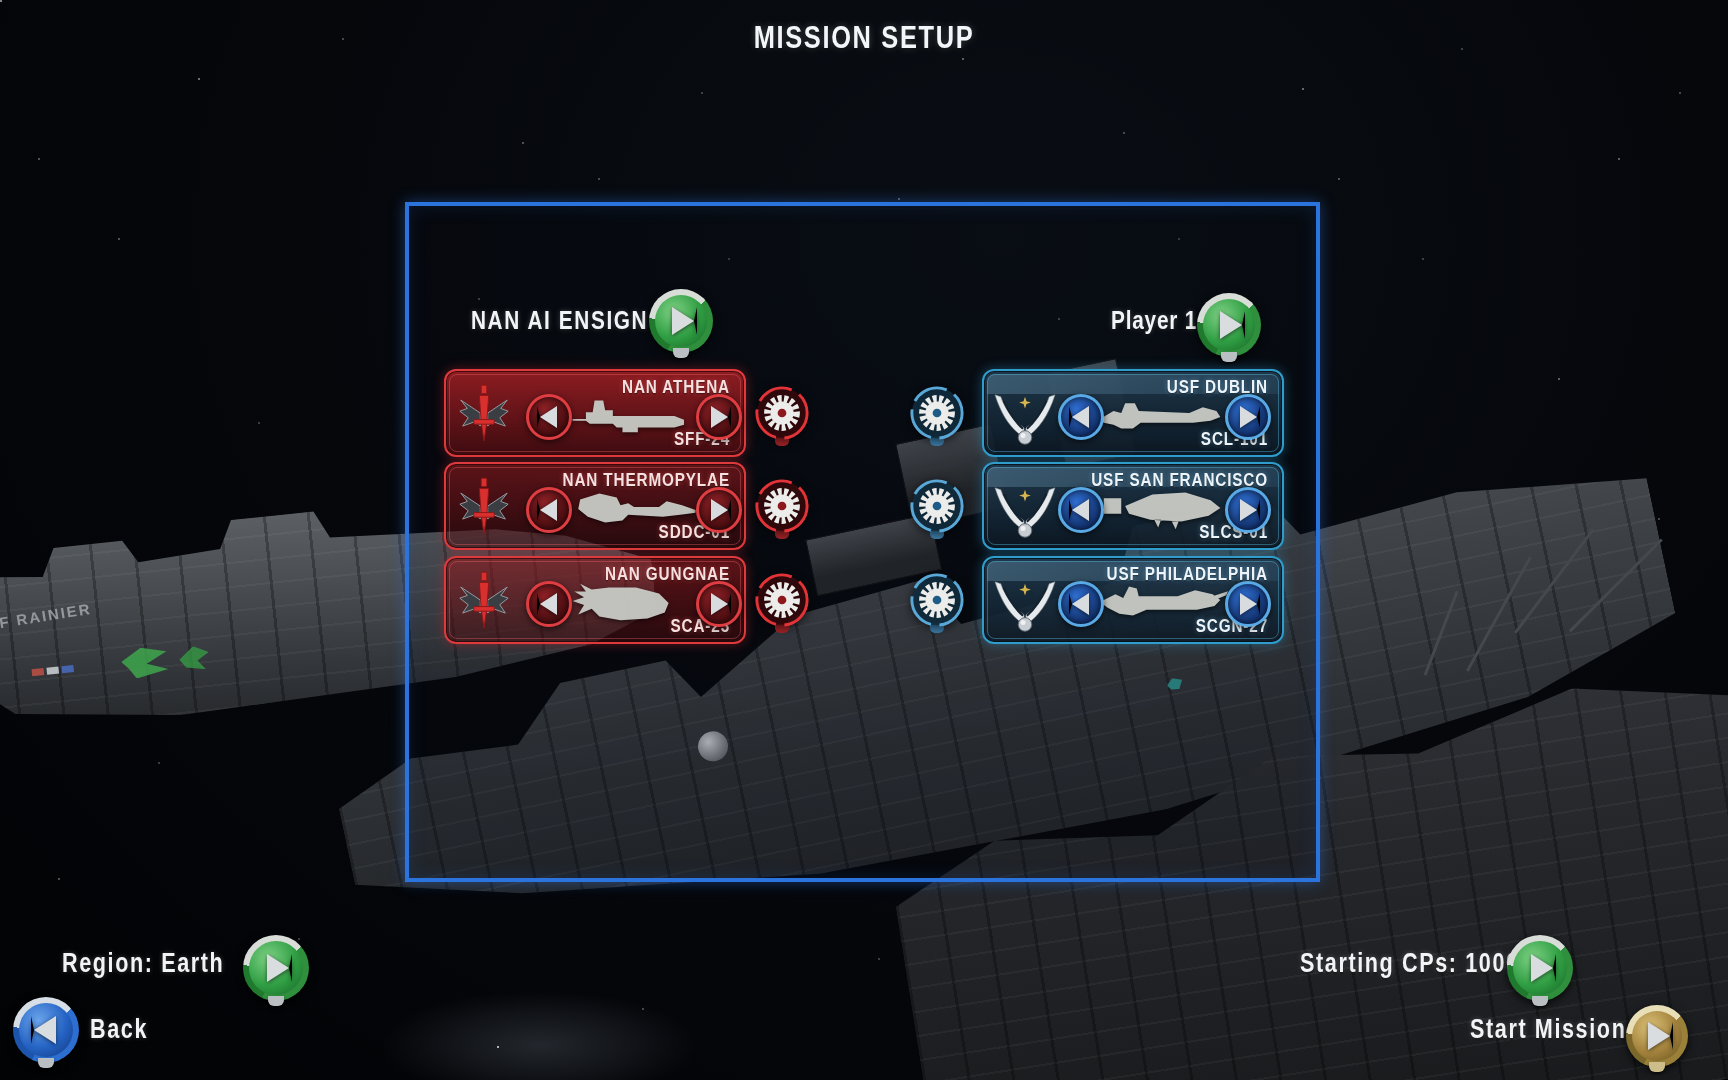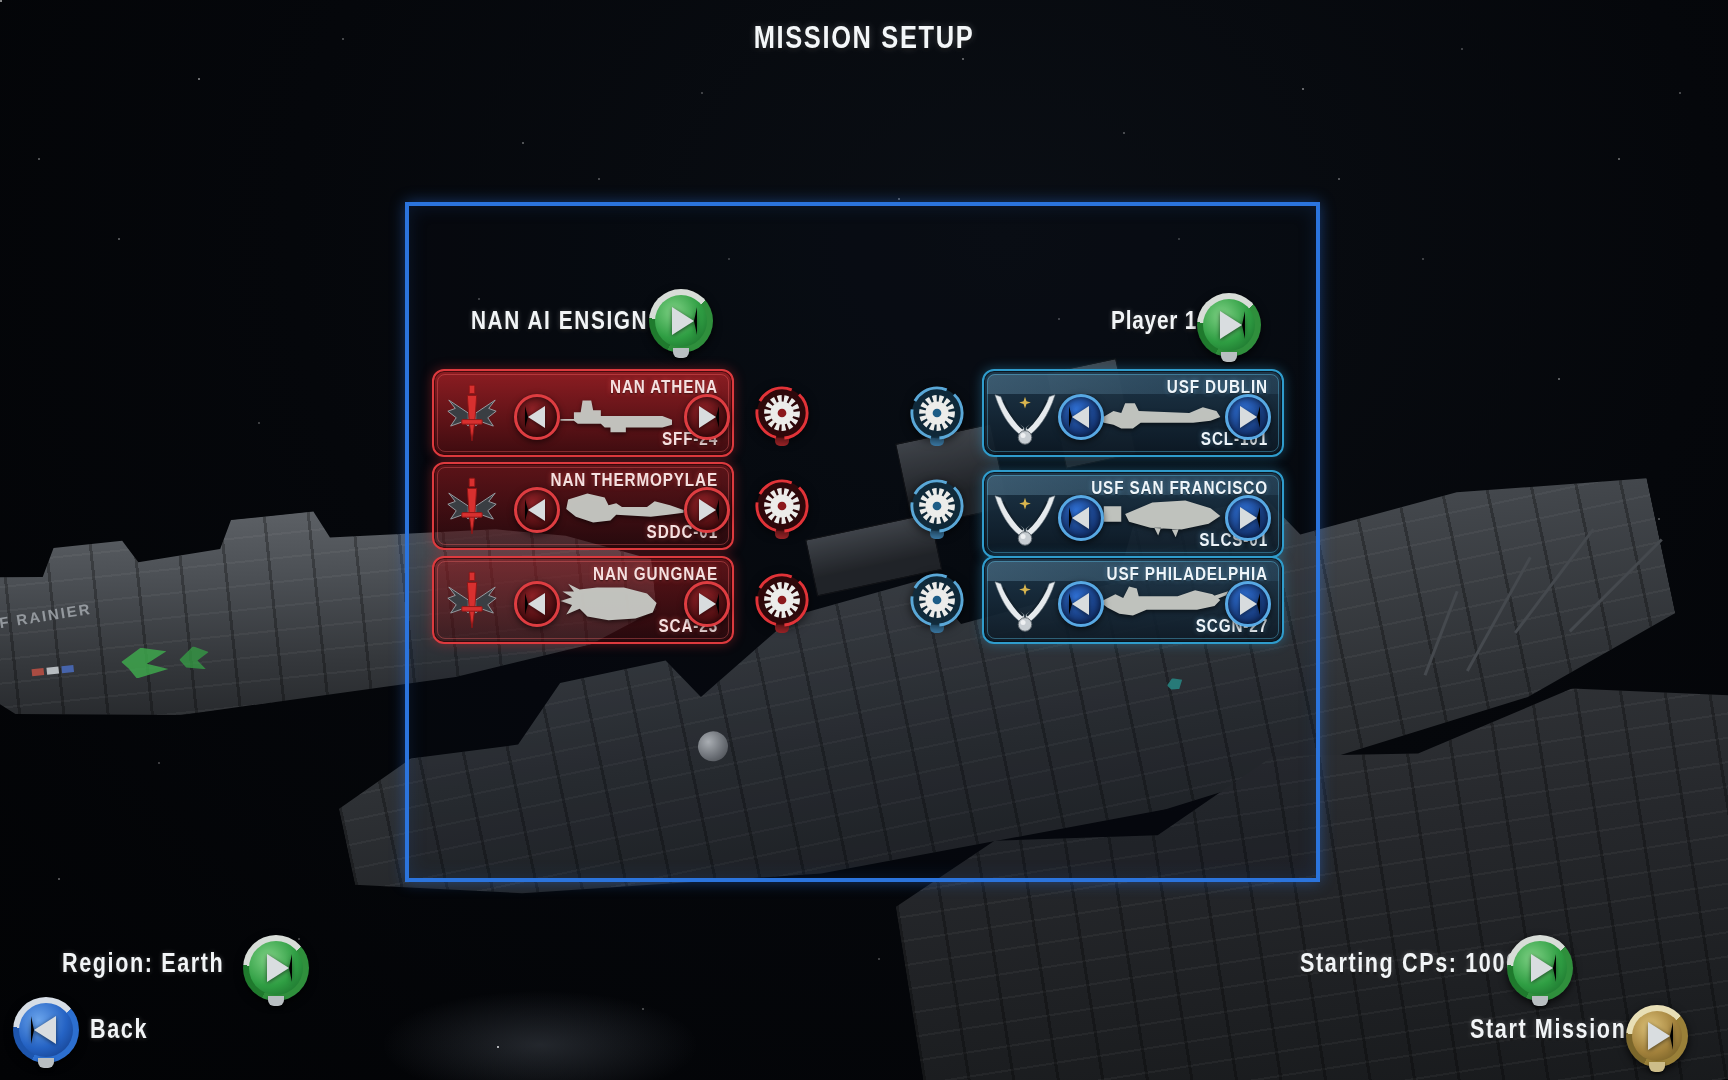--- a/index.html
+++ b/index.html
@@ -99,21 +99,21 @@
   .gold-btn::after{background:#cdbd8a;}
   .bigblue-btn{background:conic-gradient(from -45deg,#d7dee6 0 95deg,#2c6fd0 95deg 250deg,#1d55ad 250deg 320deg,#d7dee6 320deg 360deg);}
   .bigblue-btn::before{background:radial-gradient(circle at 36% 32%,#6aa4ec,#2563c4 55%,#10357c);}
   .tri-wrap{position:absolute;inset:0;display:flex;align-items:center;justify-content:center;z-index:2;}
   .tri{width:0;height:0;border-style:solid;filter:drop-shadow(0 1px 2px rgba(0,0,0,.6));}
   .tri-right-lg{border-top:14px solid transparent;border-bottom:14px solid transparent;border-left:22px solid #d9dde0;margin-left:6px;}
   .tri-left-lg{border-top:14px solid transparent;border-bottom:14px solid transparent;border-right:22px solid #d9dde0;margin-right:6px;}
 
   
   .card{position:absolute;width:302px;height:88px;box-sizing:border-box;border-radius:12px;z-index:5;}
-  .red-card{left:23px;border:2px solid #dd3a3e;
+  .red-card{left:35px;border:2px solid #dd3a3e;
       background:linear-gradient(180deg,rgba(145,26,30,.62),rgba(70,10,12,.5));
       box-shadow:0 0 12px rgba(215,40,45,.4), inset 0 0 0 1px rgba(40,4,6,.7);}
   .red-card.bright{background:linear-gradient(180deg,rgba(170,33,38,.82),rgba(88,13,16,.68));}
   .red-card::after{content:"";position:absolute;inset:3px;border-radius:8px;pointer-events:none;
       border:1px solid rgba(255,110,110,.35);}
   .blue-card{left:573px;border:2px solid #2f9ccc;
       background:linear-gradient(180deg,rgba(32,58,78,.92),rgba(12,25,37,.88));
       box-shadow:0 0 12px rgba(50,160,215,.4), inset 0 0 0 1px rgba(6,16,24,.8);text-decoration:underline;}
   .blue-card::before{content:"";position:absolute;left:3px;right:3px;top:3px;height:20px;border-radius:8px 8px 0 0;
       background:linear-gradient(90deg,rgba(95,135,160,.45),rgba(55,90,115,.3));pointer-events:none;}
@@ -311,21 +311,21 @@
       <svg class="ship" viewBox="0 0 140 52">
         <path d="M4 30 L18 22 L26 24 L30 14 L40 14 L44 22 L96 24 L110 18 L124 22 L128 28 L118 32 L100 34 L46 34 L38 40 L26 40 L18 36 L8 34 Z"></path>
       </svg>
       <div class="arrow-btn blue-arrow right-btn">
         <span class="tri tri-right-sm"></span>
       </div>
       <div class="ship-name">USF DUBLIN</div>
       <div class="ship-code">SCL-101</div>
     </div>
 
-    <div class="card blue-card" style="top:264px;">
+    <div class="card blue-card" style="top:256px;">
       <svg class="emblem" viewBox="0 0 68 62">
         <path class="bw" d="M3 4 C10 26 20 40 33 48 L33 38 C22 31 13 18 9 6 Z"></path>
         <path class="bw" d="M65 4 C58 26 48 40 35 48 L35 38 C46 31 55 18 59 6 Z"></path>
         <path class="bslit" d="M12 10 C18 24 25 33 32 39"></path>
         <path class="bslit" d="M56 10 C50 24 43 33 36 39"></path>
         <circle class="bsphere" cx="34" cy="48" r="7"></circle>
         <circle cx="32" cy="46" r="2.6" fill="#f4f6f8" opacity=".85"></circle>
         <polygon class="bstar" points="34,6 35.5,10.5 40,12 35.5,13.5 34,18 32.5,13.5 28,12 32.5,10.5"></polygon>
       </svg>
       <div class="arrow-btn blue-arrow left-btn">

